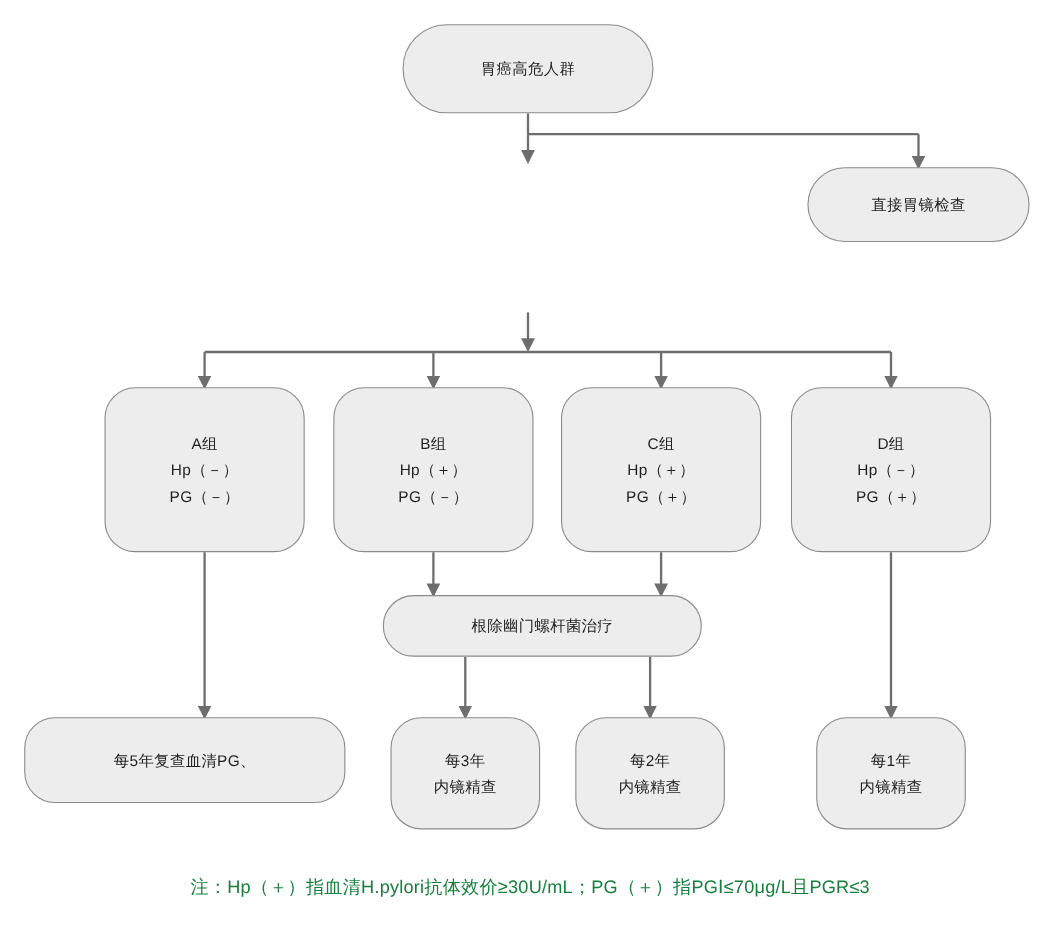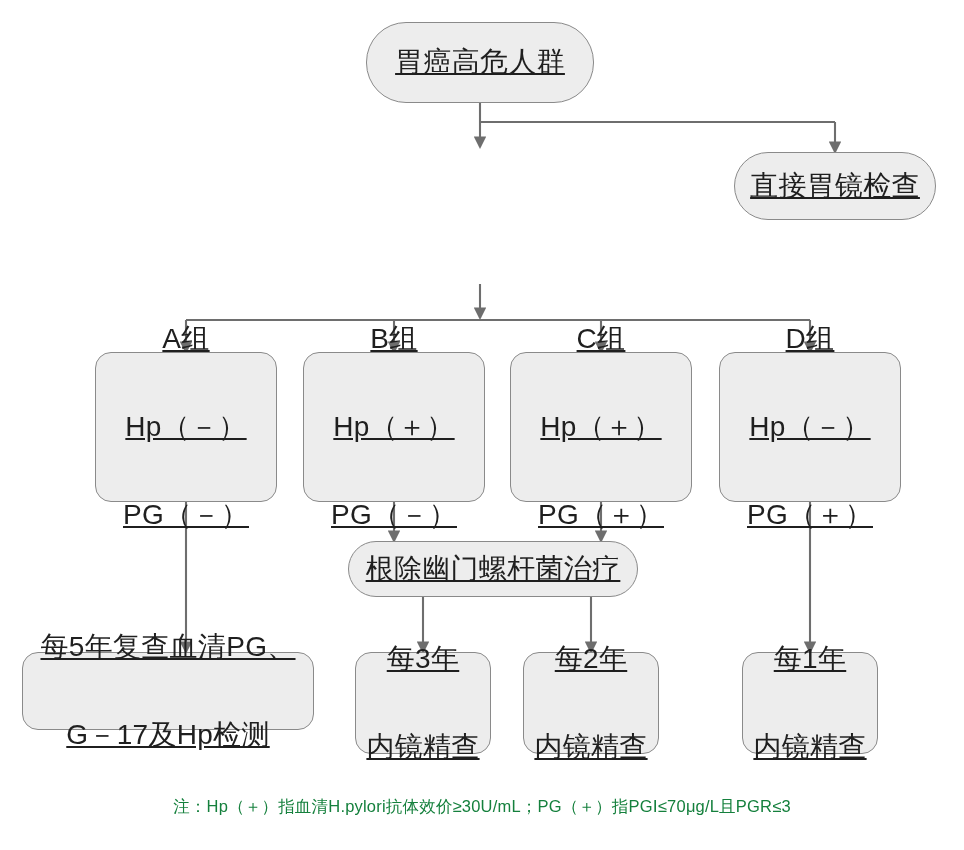--- a/index.html
+++ b/index.html
@@ -30,28 +30,27 @@
     position: absolute;
     box-sizing: border-box;
     background: #ededed;
     border: 1.6px solid #8a8a8a;
     display: flex;
     flex-direction: column;
     align-items: center;
     justify-content: center;
     text-align: center;
     color: #1f1f1f;
-    font-size: 28px;
+    font-size: 14px;
     line-height: 1.72;
     letter-spacing: 0.3px;
     z-index: 2;
-    text-decoration: underline;
   }
   .node.pill { border-radius: 40px; }
-  .node.rounded { border-radius: 16px; gap: 40px; }
+  .node.rounded { border-radius: 28px; }
   .node.accent {
     background: #1e3ca0;
     border-color: #6d6d6d;
     color: #ffffff;
     border-radius: 24px;
   }
   .node .line { display: block; white-space: nowrap; }
   .footnote {
     position: absolute;
     left: 0;
@@ -135,21 +134,20 @@
     <span class="line">Hp（－）</span>
     <span class="line">PG（＋）</span>
   </div>
 
   <div class="node pill" style="left:348px; top:541px; width:290px; height:56px;">
     <span class="line">根除幽门螺杆菌治疗</span>
   </div>
 
   <div class="node rounded" style="left:22px; top:652px; width:292px; height:78px;">
     <span class="line">每5年复查血清PG、</span>
-    <span class="line">G－17及Hp检测</span>
   </div>
 
   <div class="node rounded" style="left:355px; top:652px; width:136px; height:102px;">
     <span class="line">每3年</span>
     <span class="line">内镜精查</span>
   </div>
 
   <div class="node rounded" style="left:523px; top:652px; width:136px; height:102px;">
     <span class="line">每2年</span>
     <span class="line">内镜精查</span>

